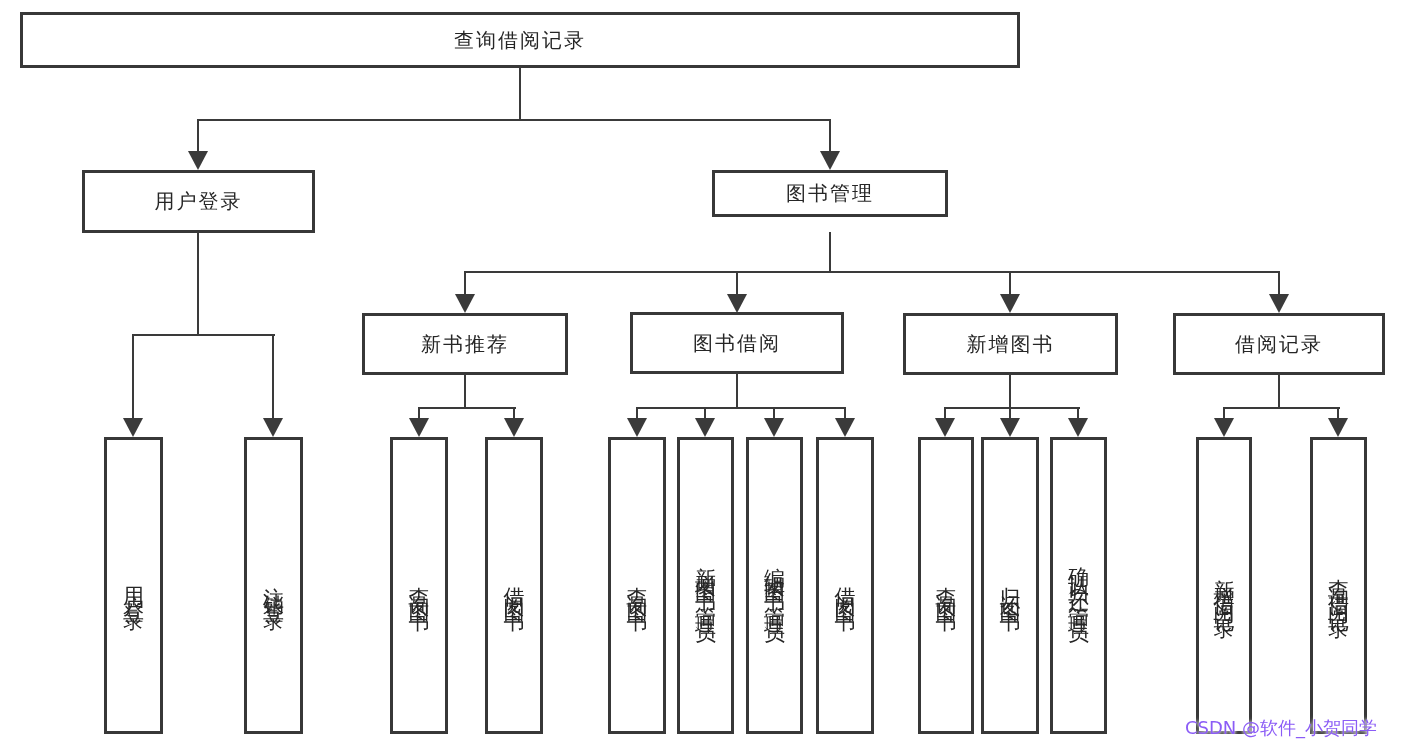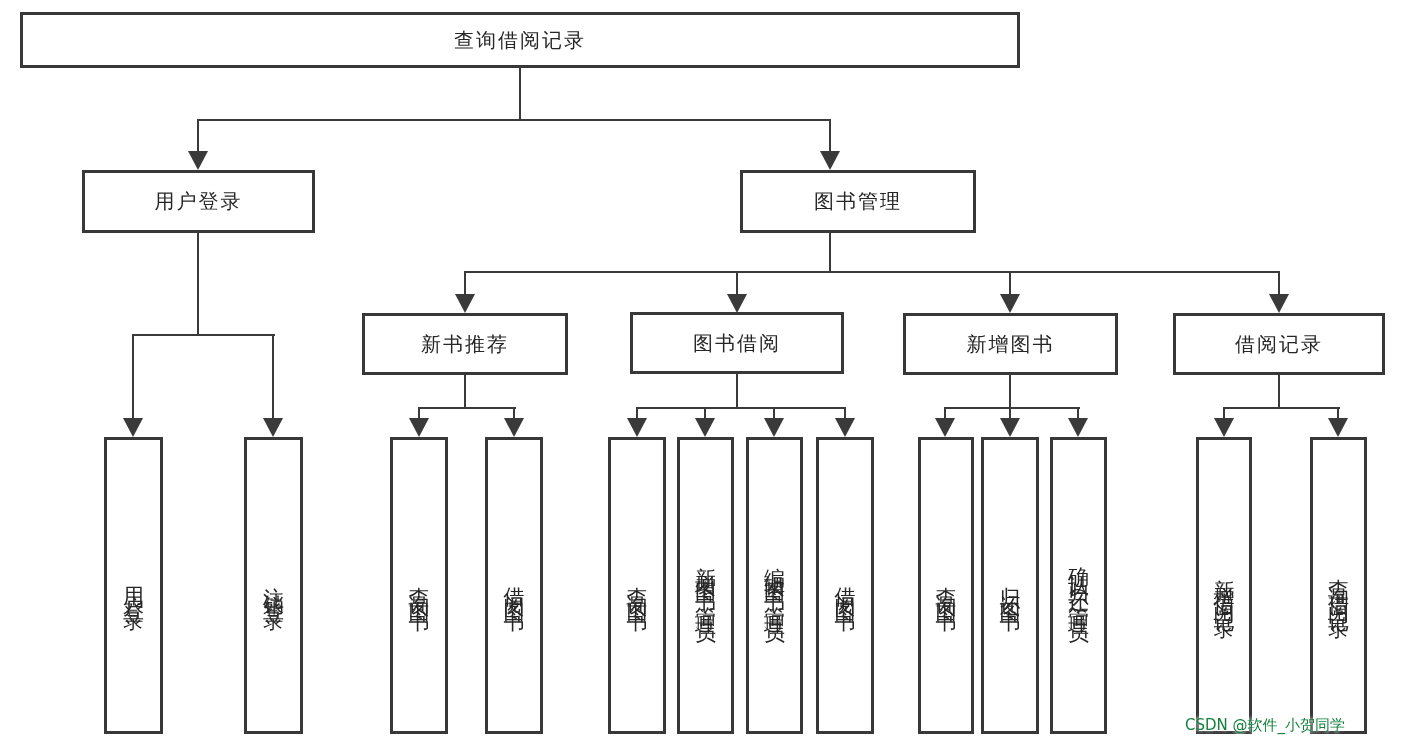--- a/index.html
+++ b/index.html
@@ -20,21 +20,21 @@
   }
   .hl { position:absolute; height:2px; background:#3a3a3a; }
   .vl { position:absolute; width:2px;  background:#3a3a3a; }
   .arrow {
     position:absolute; width:0; height:0;
     border-left:10px solid transparent; border-right:10px solid transparent;
     border-top:19px solid #3a3a3a;
   }
   .watermark {
     position:absolute; left:1185px; top:716px; z-index:5;
-    font-size:15px; color:#15803d; letter-spacing:0;
+    font-size:18px; color:#8b5cf6; letter-spacing:0;
     text-shadow:0 0 3px #ffffff, 0 0 5px #ffffff;
     white-space:nowrap;
   }
 </style>
 </head>
 <body>
 
 <div id="canvas">
 
   <div class="box" style="left:20px;top:12px;width:1000px;height:56px">
@@ -44,21 +44,21 @@
   <div class="vl" style="left:519px;top:68px;height:53px"></div>
   <div class="hl" style="left:197px;top:119px;width:634px"></div>
   <div class="vl" style="left:197px;top:119px;height:34px"></div>
   <div class="vl" style="left:829px;top:119px;height:34px"></div>
   <div class="arrow" style="left:188px;top:151px"></div>
   <div class="arrow" style="left:820px;top:151px"></div>
 
   <div class="box" style="left:82px;top:170px;width:233px;height:63px">
     <span>用户登录</span>
   </div>
-  <div class="box" style="left:740px;top:170px;width:236px;height:63px">
+  <div class="box" style="left:712px;top:170px;width:236px;height:47px">
     <span>图书管理</span>
   </div>
 
   <div class="vl" style="left:197px;top:232px;height:104px"></div>
   <div class="hl" style="left:132px;top:334px;width:143px"></div>
   <div class="vl" style="left:132px;top:334px;height:86px"></div>
   <div class="vl" style="left:272px;top:334px;height:86px"></div>
   <div class="arrow" style="left:123px;top:418px"></div>
   <div class="arrow" style="left:263px;top:418px"></div>
 

